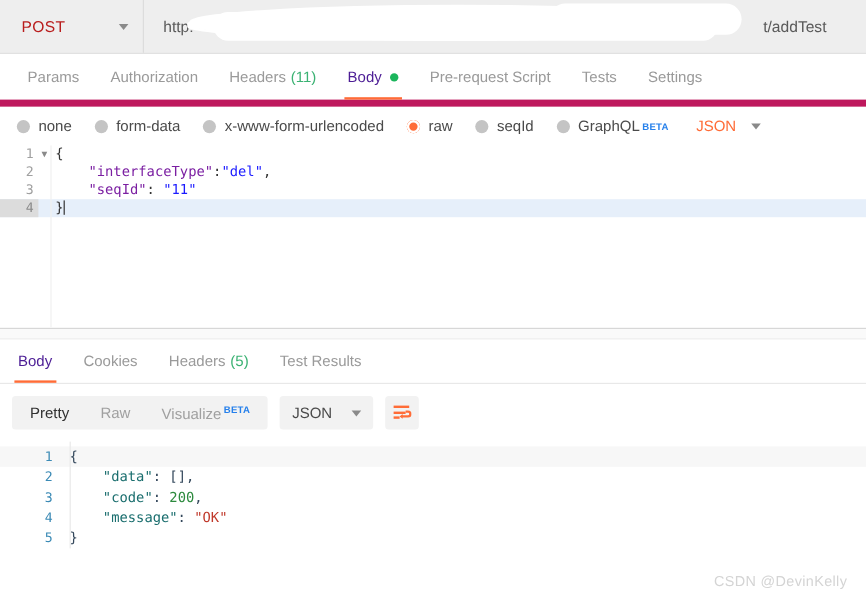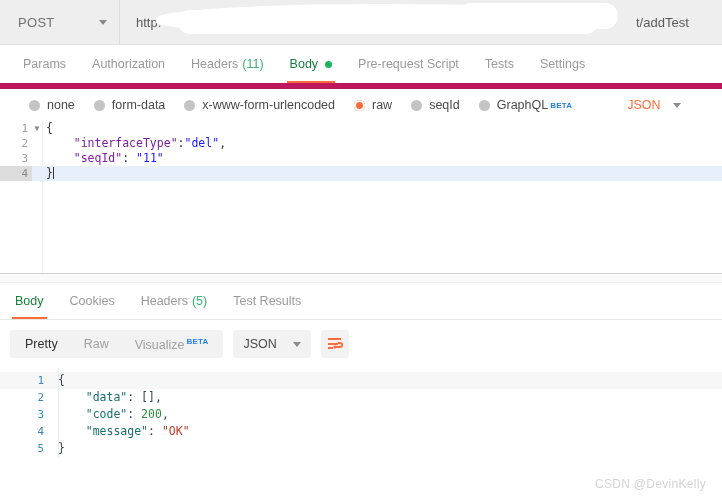--- a/index.html
+++ b/index.html
@@ -31,21 +31,21 @@
     display: flex;
     align-items: center;
     justify-content: space-between;
     padding: 0 12px 0 18px;
     border-right: 1px solid #dcdcdc;
     box-sizing: border-box;
     cursor: pointer;
   }
   .method-label {
     font-size: 13px;
-    color: #737373;
+    color: #b91c1c;
     letter-spacing: .3px;
   }
   .caret-down {
     width: 0;
     height: 0;
     border-left: 4px solid transparent;
     border-right: 4px solid transparent;
     border-top: 5px solid #8a8a8a;
   }
   .url-box {
@@ -114,21 +114,21 @@
   .tab {
     display: flex;
     align-items: center;
     padding: 0 13px;
     font-size: 12.5px;
     color: #9a9a9a;
     position: relative;
     cursor: pointer;
     white-space: nowrap;
   }
-  .tab.active { color: #15803d; justify-content: flex-end; }
+  .tab.active { color: #4c1d95; justify-content: flex-end; }
   .tab.active::after {
     content: "";
     position: absolute;
     left: 10px;
     right: 10px;
     bottom: 0;
     height: 2px;
     background: #ff6c37;
   }
   .tab-count { color: #3bb273; margin-left: 4px; }
@@ -138,23 +138,22 @@
     border-radius: 50%;
     background: #1bb55c;
     margin-left: 7px;
   }
 
   
   .bodytype-row {
     height: 32px;
     display: flex;
     align-items: center;
-    padding-left: 29px;
-    background: #ffffff;
-    gap: 32px;
+    padding-left: 14px;
+    background: #ffffff;
   }
   .radio-item {
     display: flex;
     align-items: center;
     margin-right: 19px;
     cursor: pointer;
     white-space: nowrap;
   }
   .radio-dot {
     width: 11px;

